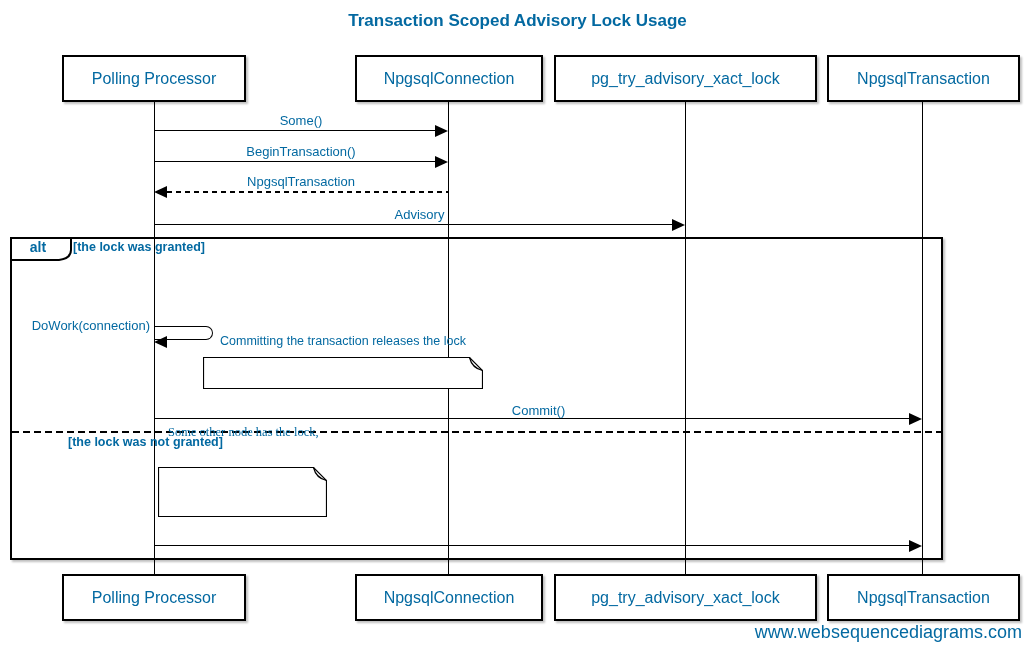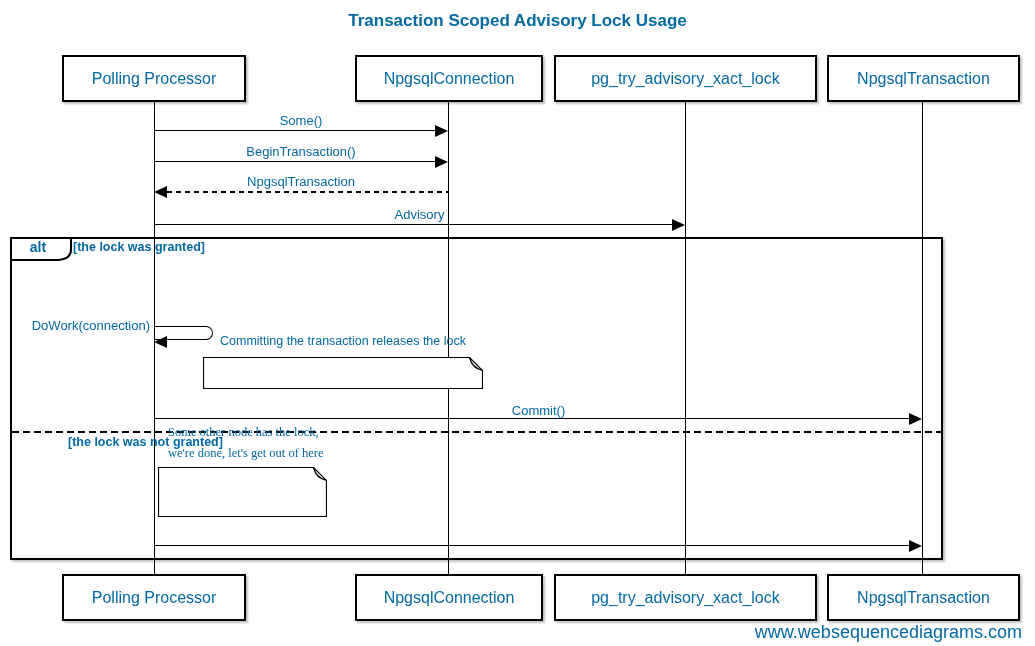--- a/index.html
+++ b/index.html
@@ -172,21 +172,20 @@
   <div id="alt-divider" class="abs"></div>
   <div class="abs guard-label" style="left:68px; top:435px;">[the lock was not granted]</div>
 
   <div class="abs note" style="left:158px; top:467px; width:169px; height:58px;font-family:Liberation Serif, serif;">
     <svg width="169" height="50" viewBox="0 0 169 50">
       <path d="M0.5,0.5 H155.5 L168.5,13.5 V49.5 H0.5 Z" fill="#ffffff" stroke="#000000" stroke-width="1.2"></path>
       <path d="M155.5,0.5 Q158,11 168.5,13.5" fill="none" stroke="#000000" stroke-width="1.2"></path>
     </svg>
     <div class="note-text" style="margin-top:-45px; padding-left:10px; line-height:21px;">
       <div>Some other node has the lock,</div>
-      <div>we're done, let's get out of here</div>
     </div>
   </div>
 
   <div class="abs msg-line" style="left:154px; top:545px; width:755px;"></div>
   <div class="abs arr-r" style="left:909px; top:540px;"></div>
 
   <div class="abs pbox" style="left:62px; top:574px; width:184px;">
     <span>Polling Processor</span>
   </div>
   <div class="abs pbox" style="left:355px; top:574px; width:188px;">

